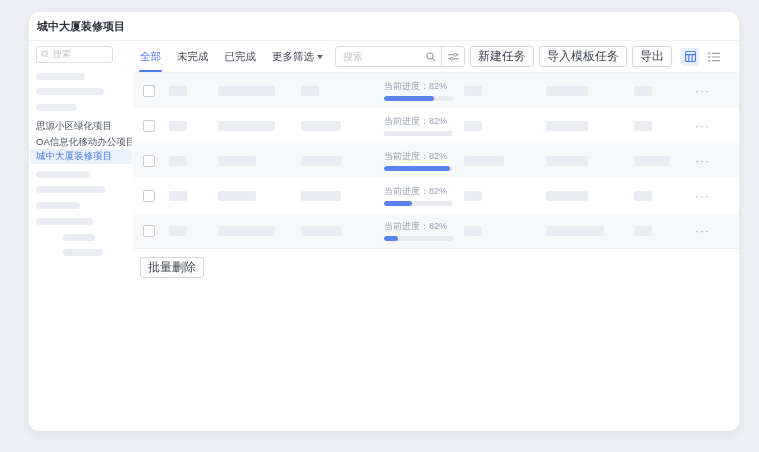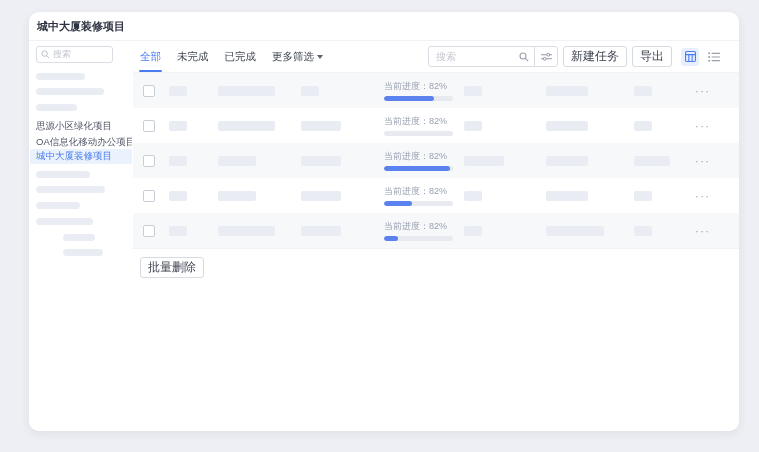--- a/index.html
+++ b/index.html
@@ -135,20 +135,21 @@
             <svg width="11" height="9" viewBox="0 0 12 10">
                 <line x1="0" y1="3" x2="12" y2="3" stroke="#8f96a3" stroke-width="1.2"></line>
                 <circle cx="8" cy="3" r="1.6" fill="#fff" stroke="#8f96a3" stroke-width="1.1"></circle>
                 <line x1="0" y1="7.5" x2="12" y2="7.5" stroke="#8f96a3" stroke-width="1.2"></line>
                 <circle cx="4" cy="7.5" r="1.6" fill="#fff" stroke="#8f96a3" stroke-width="1.1"></circle>
               </svg>
           </span>
         </div>
         <span id="buttons-container" style="display:flex; align-items:center; gap:5px;">
             <button class="btn">新建任务</button>
+            <button class="btn">导入模板任务</button>
             <button class="btn">导出</button>
           </span>
         <div class="view-toggle">
           <span class="vt active">
             <svg width="11" height="11" viewBox="0 0 12 12">
                 <rect x="0.6" y="0.6" width="10.8" height="10.8" rx="1.2" fill="none" stroke="#4a7cf0" stroke-width="1.2"></rect>
                 <line x1="0.6" y1="4" x2="11.4" y2="4" stroke="#4a7cf0" stroke-width="1.2"></line>
                 <line x1="4.2" y1="4" x2="4.2" y2="11.4" stroke="#4a7cf0" stroke-width="1.2"></line>
                 <line x1="7.8" y1="4" x2="7.8" y2="11.4" stroke="#4a7cf0" stroke-width="1.2"></line>
               </svg>

